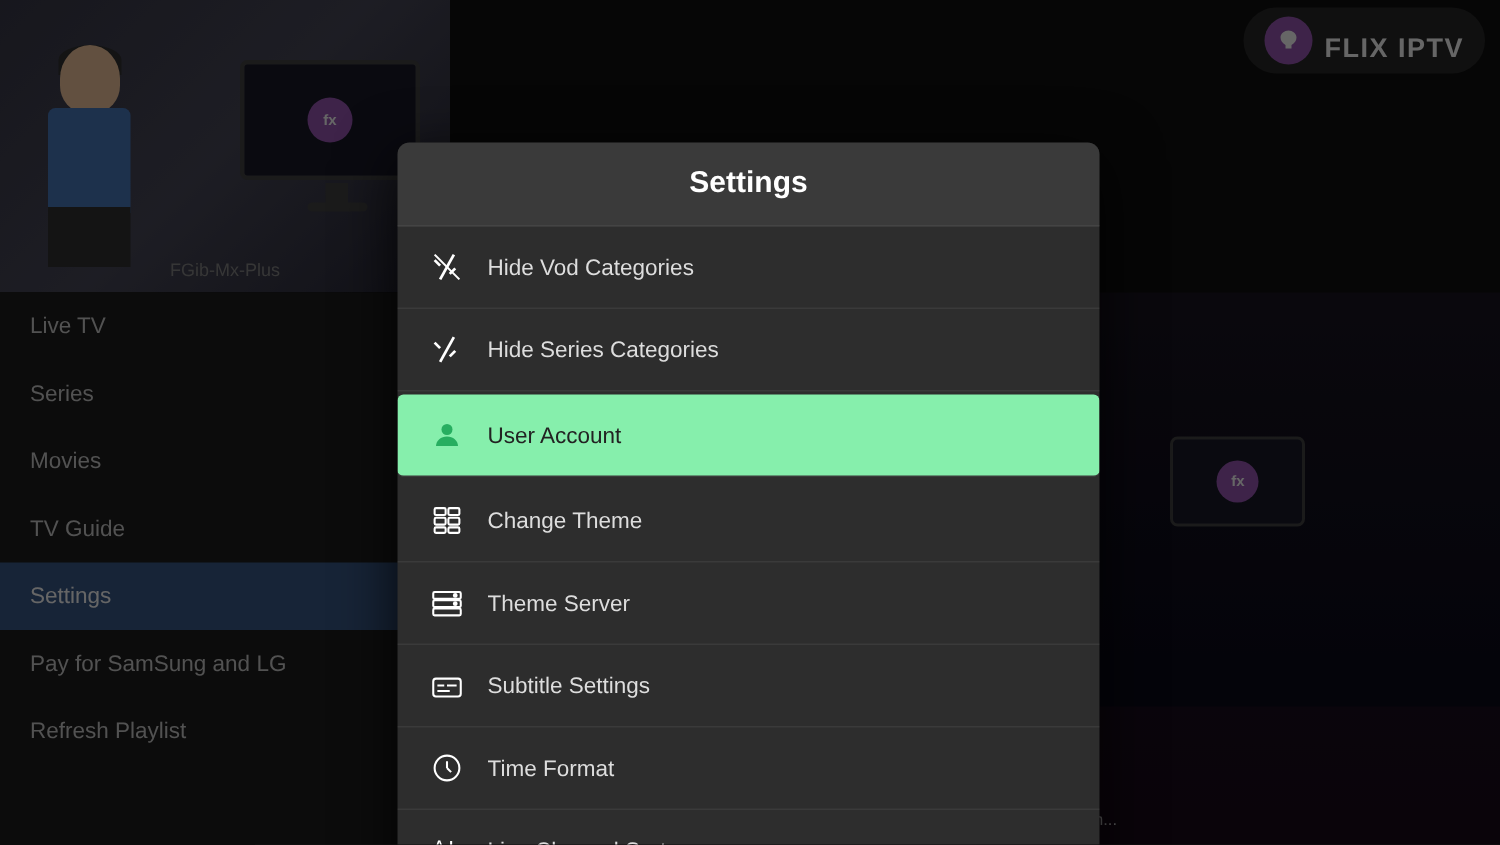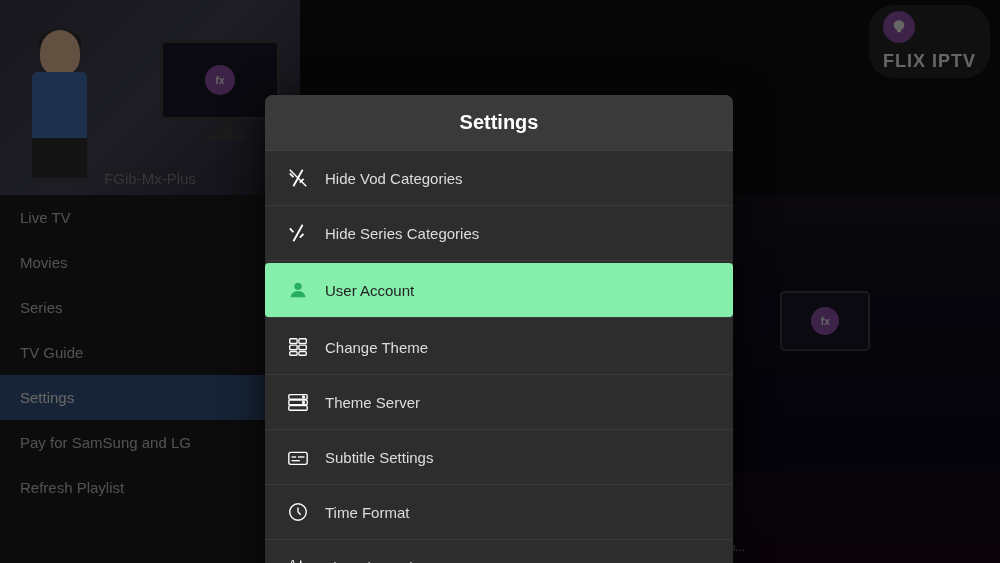--- a/index.html
+++ b/index.html
@@ -135,21 +135,21 @@
       background: #444;
       border-radius: 3px;
     }
 
     .preview-label {
       position: absolute;
       bottom: 8px;
       left: 50%;
       transform: translateX(-50%);
       color: #888;
-      font-size: 15px;
+      font-size: 12px;
       white-space: nowrap;
     }
 
     
     .sidebar {
       position: absolute;
       left: 0;
       top: 195px;
       width: 300px;
       height: 368px;
@@ -171,26 +171,25 @@
       color: white;
     }
 
     
     .logo-area {
       position: absolute;
       top: 5px;
       right: 10px;
       z-index: 2;
       display: flex;
-      align-items: flex-start;
+      align-items: flex-end;
       gap: 8px;
       background: rgba(255,255,255,0.1);
       padding: 6px 14px;
       border-radius: 25px;
-      flex-direction: column;
     }
 
     .logo-circle {
       width: 32px;
       height: 32px;
       background: #9b59b6;
       border-radius: 50%;
       display: flex;
       align-items: center;
       justify-content: center;
@@ -343,24 +342,24 @@
     <div class="tv-base"></div>
   </div>
   <div class="preview-label">FGib-Mx-Plus</div>
 </div>
 
 <div class="sidebar">
   <div class="sidebar-item">
     <span>Live TV</span>
   </div>
   <div class="sidebar-item">
+    <span>Series</span>
+  </div>
+  <div class="sidebar-item">
     <span>Movies</span>
-  </div>
-  <div class="sidebar-item">
-    <span>Series</span>
   </div>
   <div class="sidebar-item">
     <span>TV Guide</span>
   </div>
   <div class="sidebar-item active">
     <span>Settings</span>
   </div>
   <div class="sidebar-item">
     <span>Pay for SamSung and LG</span>
   </div>

